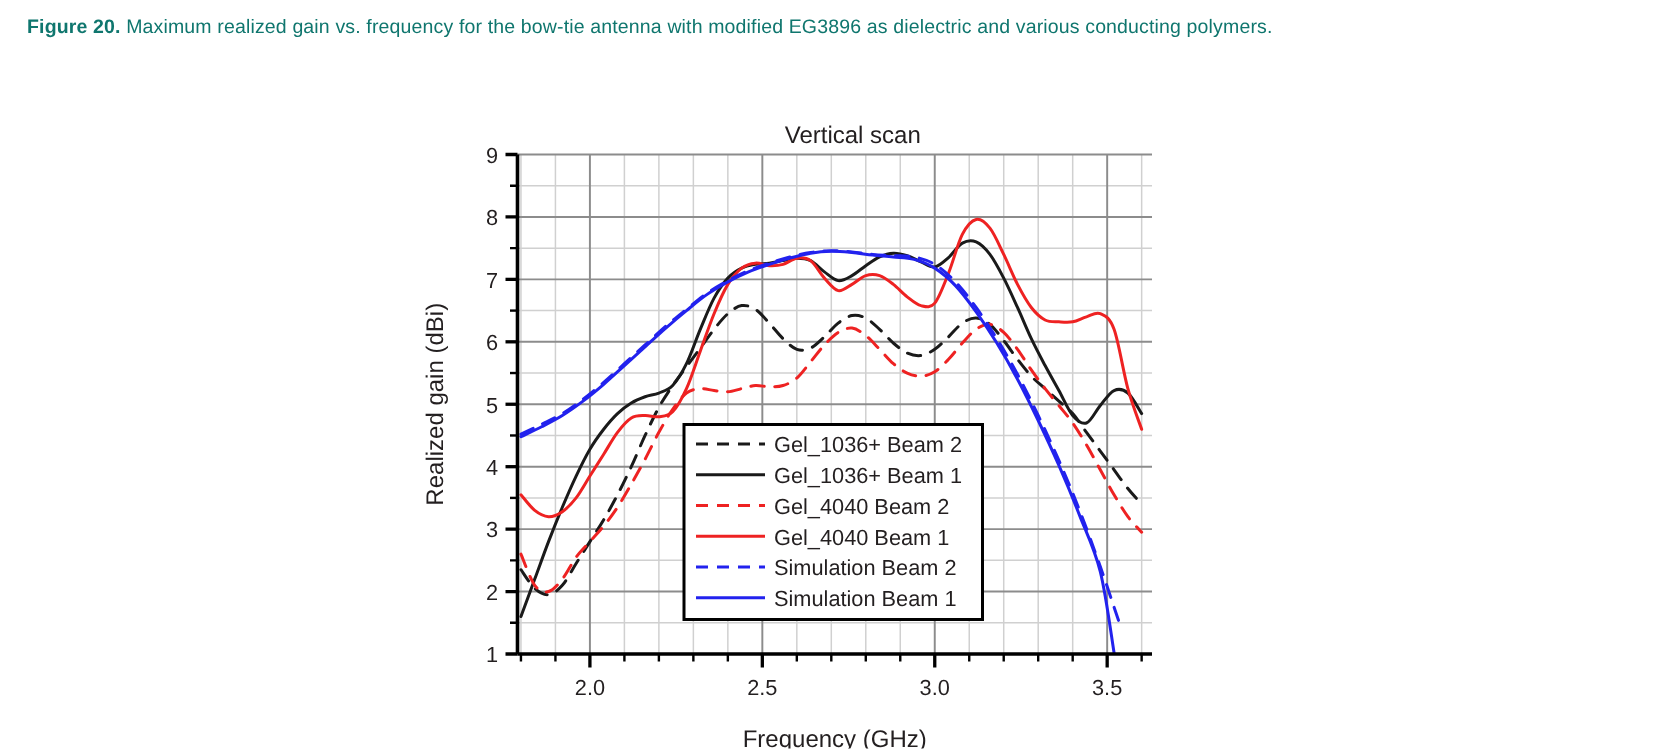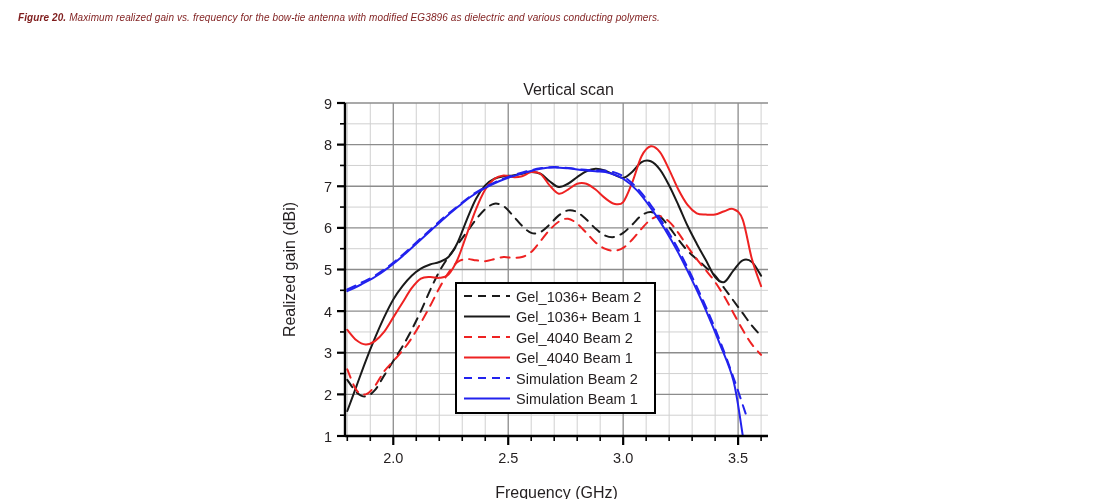--- a/index.html
+++ b/index.html
@@ -16,26 +16,25 @@
     font-family: "Liberation Sans", sans-serif;
     color: #231f20;
   }
 
   
   #caption {
     position: absolute;
     left: 18px;
     top: 2px;
     width: 1065px;
-    font-size: 10px;
+    font-size: 13px;
     line-height: 31px;
     text-align: justify;
-    color: #7f1d1d;
+    color: #0f766e;
     letter-spacing: 0.1px;
-    font-style: italic;
   }
   #caption .fig-label {
     font-weight: bold;
   }
 
   
   #figure {
     position: absolute;
     left: 0;
     top: 72px;

